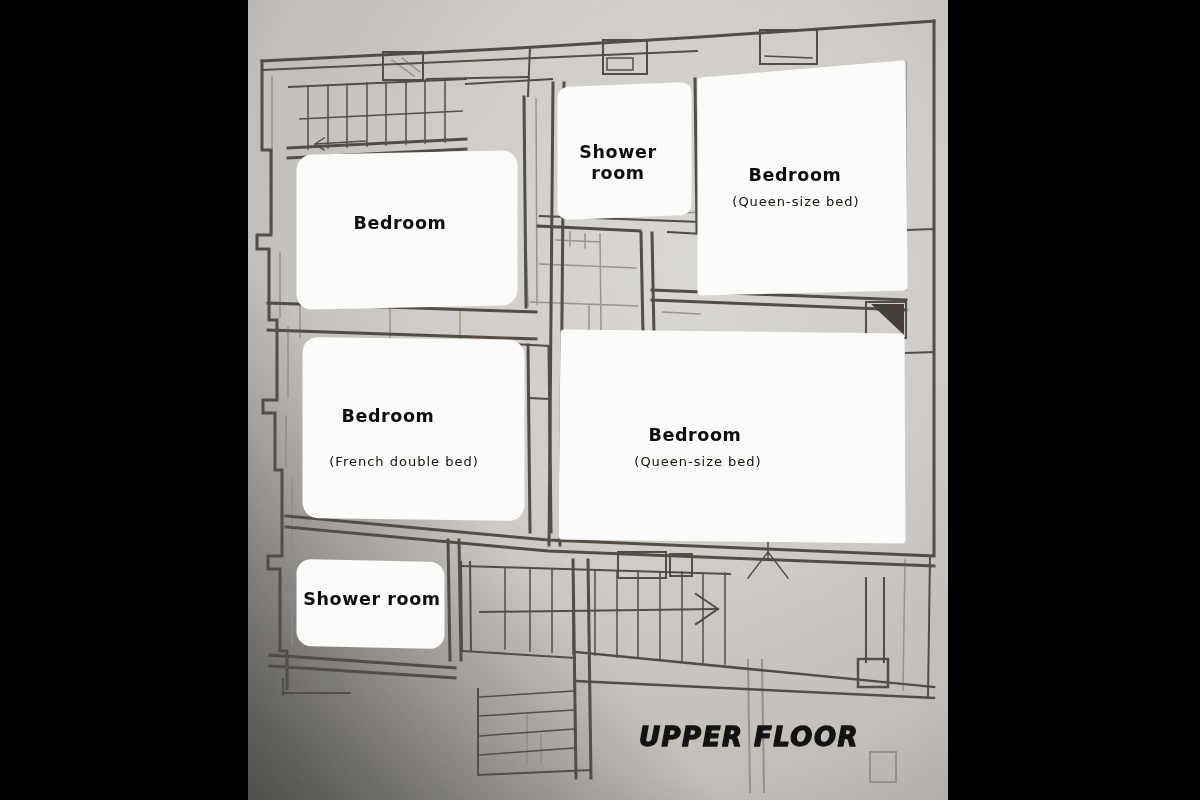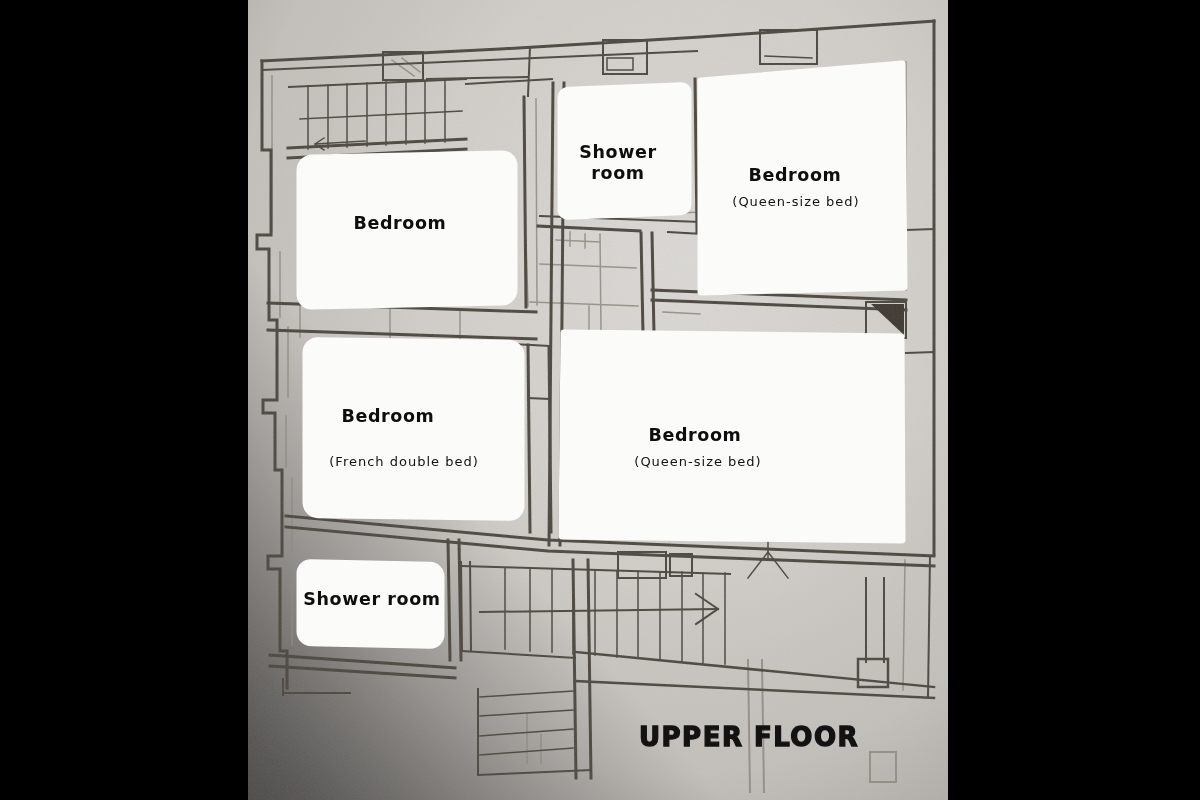--- a/index.html
+++ b/index.html
@@ -4,21 +4,21 @@
 <style>
   html,body{margin:0;padding:0;background:#000;width:1200px;height:800px;overflow:hidden;}
   #stage{position:relative;width:1200px;height:800px;background:#000;font-family:"DejaVu Sans","Liberation Sans",sans-serif;}
   #plan-svg{position:absolute;left:0;top:0;width:1200px;height:800px;}
   .room-label{position:absolute;transform:translate(-50%,-50%);color:#0e0e0e;font-weight:bold;
     font-size:17.5px;letter-spacing:0.6px;text-align:center;line-height:1.22;white-space:nowrap;}
   .room-label.wrap{white-space:normal;width:112px;}
   .sub-label{position:absolute;transform:translate(-50%,-50%);color:#14110e;font-weight:normal;
     font-size:13px;letter-spacing:1px;text-align:right;white-space:nowrap;}
   .floor-title{position:absolute;transform:translate(-50%,-50%);color:#121212;font-weight:bold;
-    font-size:26px;letter-spacing:1.5px;white-space:nowrap;-webkit-text-stroke:1.3px #121212;}
+    font-size:26px;letter-spacing:1.5px;white-space:nowrap;font-style:italic;-webkit-text-stroke:1.3px #121212;}
 </style>
 </head>
 <body>
 
 <div id="stage">
 
   <svg id="plan-svg" viewBox="0 0 1200 800" xmlns="http://www.w3.org/2000/svg">
     <defs>
       <filter id="pencil" x="-5%" y="-5%" width="110%" height="110%">
         <feGaussianBlur stdDeviation="0.55"></feGaussianBlur>

